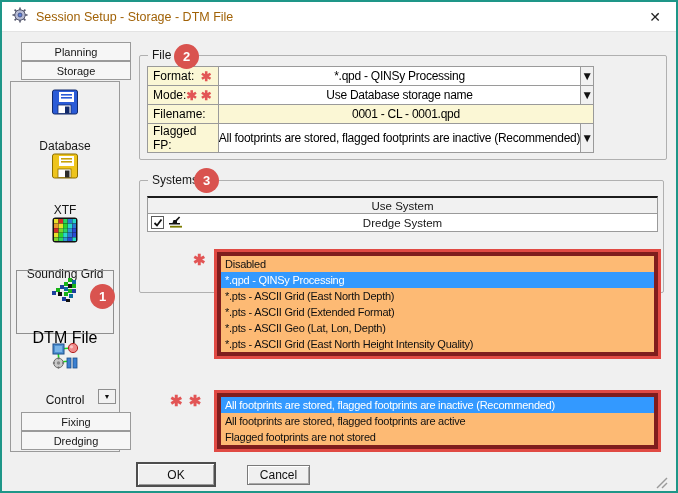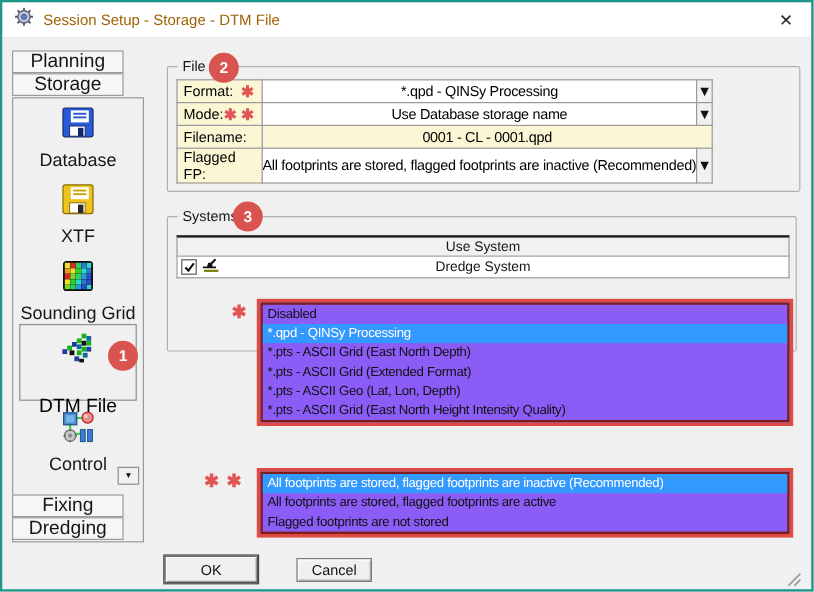--- a/index.html
+++ b/index.html
@@ -9,24 +9,24 @@
   .window { position:relative; width:678px; height:493px; border:2px solid #1e9688; background:#f0f0f0; overflow:hidden; }
 
   
   .titlebar { position:absolute; top:0; left:0; right:0; height:30px; background:#fff; display:flex; align-items:center; padding:0 10px; border-bottom:1px solid #e3e3e3; }
   .title-text { font-size:12.5px; color:#a16207; margin-left:8px; white-space:nowrap; }
   .close-btn { margin-left:auto; width:22px; height:22px; display:flex; align-items:center; justify-content:center; font-size:14px; color:#222; }
 
   .bodyarea { position:absolute; top:30px; left:0; right:0; bottom:0; background:#f0f0f0; }
 
   
-  .sbtn { position:absolute; left:8px; width:93px; height:19px; background:#f6f6f6; border:1px solid #9a9a9a; font-size:16px; color:#161616; display:flex; align-items:center; justify-content:center; }
+  .sbtn { position:absolute; left:19px; width:110px; height:19px; background:#f6f6f6; border:1px solid #9a9a9a; font-size:11px; color:#161616; display:flex; align-items:center; justify-content:center; }
   .spanel { position:absolute; left:8px; top:49px; width:110px; height:371px; border:1px solid #9a9a9a; background:#f0f0f0; }
   .sitem { position:absolute; left:0; width:108px; display:flex; flex-direction:column; align-items:center; }
-  .sitem .lbl { font-size:15px; color:#161616; margin-top:3px; white-space:nowrap; }
+  .sitem .lbl { font-size:12px; color:#161616; margin-top:18px; white-space:nowrap; }
   .sitem-sel { position:absolute; left:5px; width:98px; height:64px; border:1px solid #8f8f8f; display:flex; flex-direction:column; align-items:center; padding-top:5px;gap:19px; }
   .panel-arrow { position:absolute; left:87px; top:307px; width:18px; height:15px; background:#f1f1f1; border:1px solid #8f8f8f; font-size:7px; color:#111; display:flex; align-items:center; justify-content:center; }
 
   
   .groupbox { position:absolute; border:1px solid #b0b0b0; border-radius:2px; }
   .groupbox .gtitle { position:absolute; top:-8px; left:8px; background:#f0f0f0; padding:0 4px; font-size:12px; color:#161616; }
 
   
   .ftable { position:absolute; left:7px; top:10px; width:447px; border-collapse:collapse; }
   .ftable td { border:1px solid #9a9a9a; height:19px; font-size:12px; }
@@ -39,21 +39,21 @@
 
   
   .systable { position:absolute; left:7px; top:15px; width:511px; }
   .sys-header { height:18px; background:#f1f1f1; border:1px solid #9a9a9a; border-top:2px solid #1c1c1c; display:flex; align-items:center; justify-content:center; font-size:11.5px; color:#161616; }
   .sys-row { position:relative; height:18px; background:#fff; border:1px solid #9a9a9a; border-top:none; display:flex; align-items:center; }
   .sys-row .rowlabel { position:absolute; left:0; right:0; text-align:center; font-size:11.5px; color:#161616; }
   .checkbox { width:13px; height:13px; background:#fff; border:1px solid #5a5a5a; margin-left:3px; display:flex; align-items:center; justify-content:center; z-index:2; }
 
   
   .redbox { position:absolute; border:3px solid #e04a44; background:#fff; z-index:5; }
-  .listbox { border:2px solid #7f1d1d; background:#8b5cf6; }
+  .listbox { border:4px solid #7f1d1d; background:#fdba74; }
   .litem { height:16px; line-height:16px; padding-left:4px; font-size:11px; letter-spacing:-0.25px; color:#101010; white-space:nowrap; overflow:hidden; }
   .litem.sel { background:#3399ff; color:#fff; }
 
   .big-marker { position:absolute; color:#e25555; font-size:15px; font-weight:bold; z-index:6; letter-spacing:1px; white-space:nowrap; }
 
   
   .ann-circle { position:absolute; width:25px; height:25px; border-radius:50%; background:#d9534f; color:#fff; font-size:13px; font-weight:bold; display:flex; align-items:center; justify-content:center; z-index:8; }
 
   
   .btn { position:absolute; background:#f0f0f0; font-size:12px; color:#111; display:flex; align-items:center; justify-content:center; }

